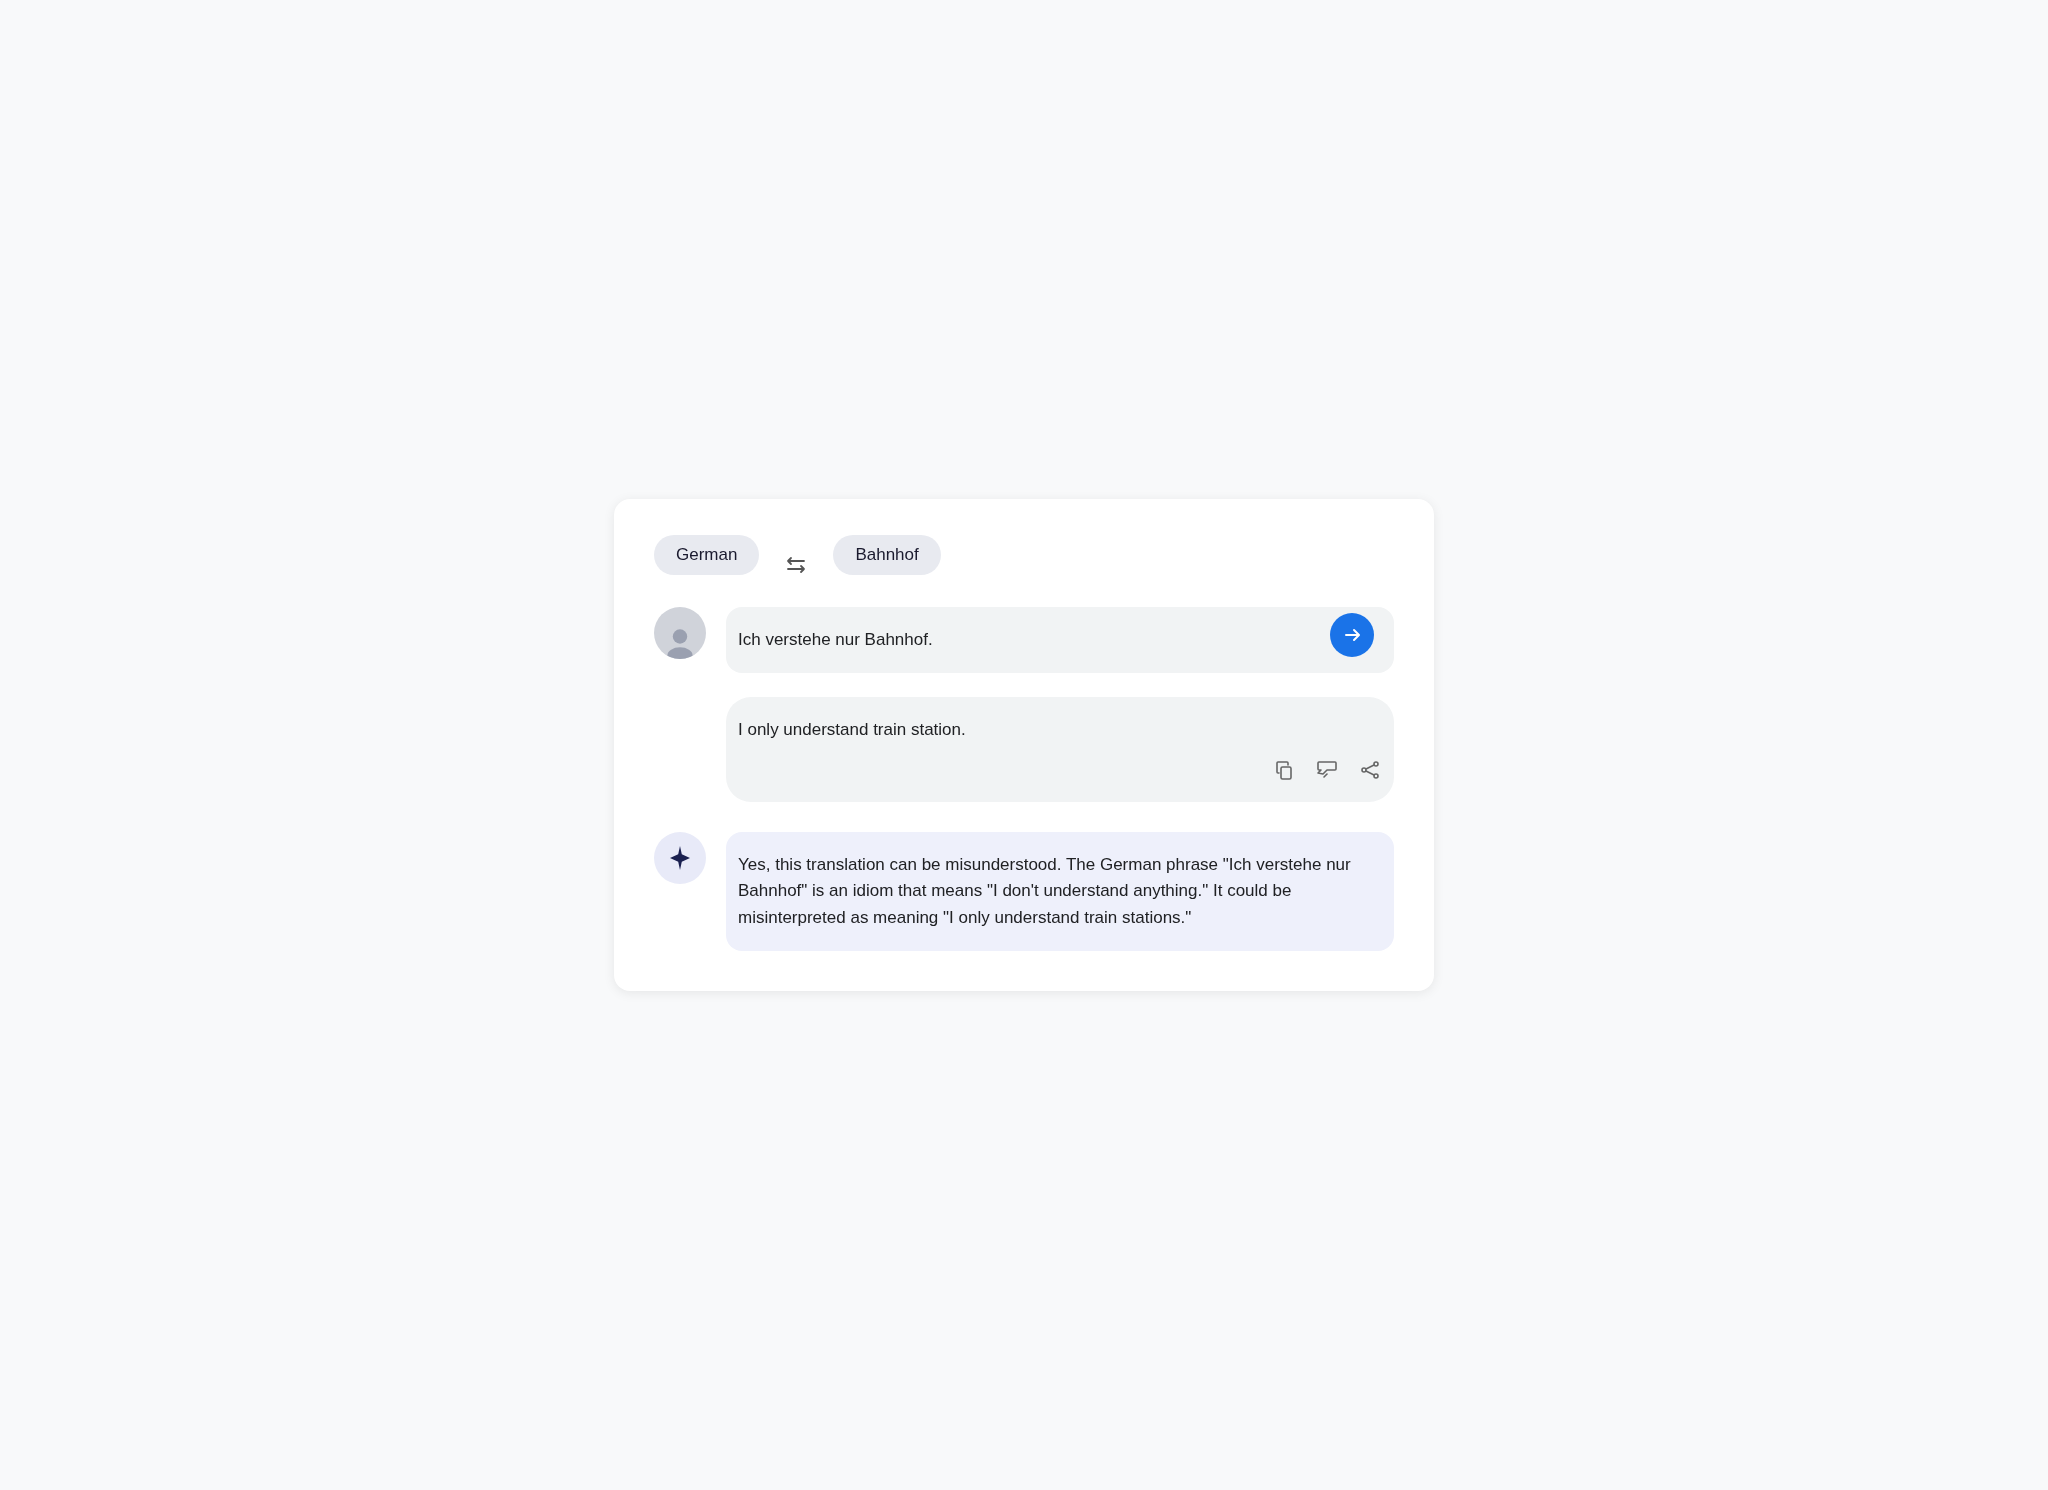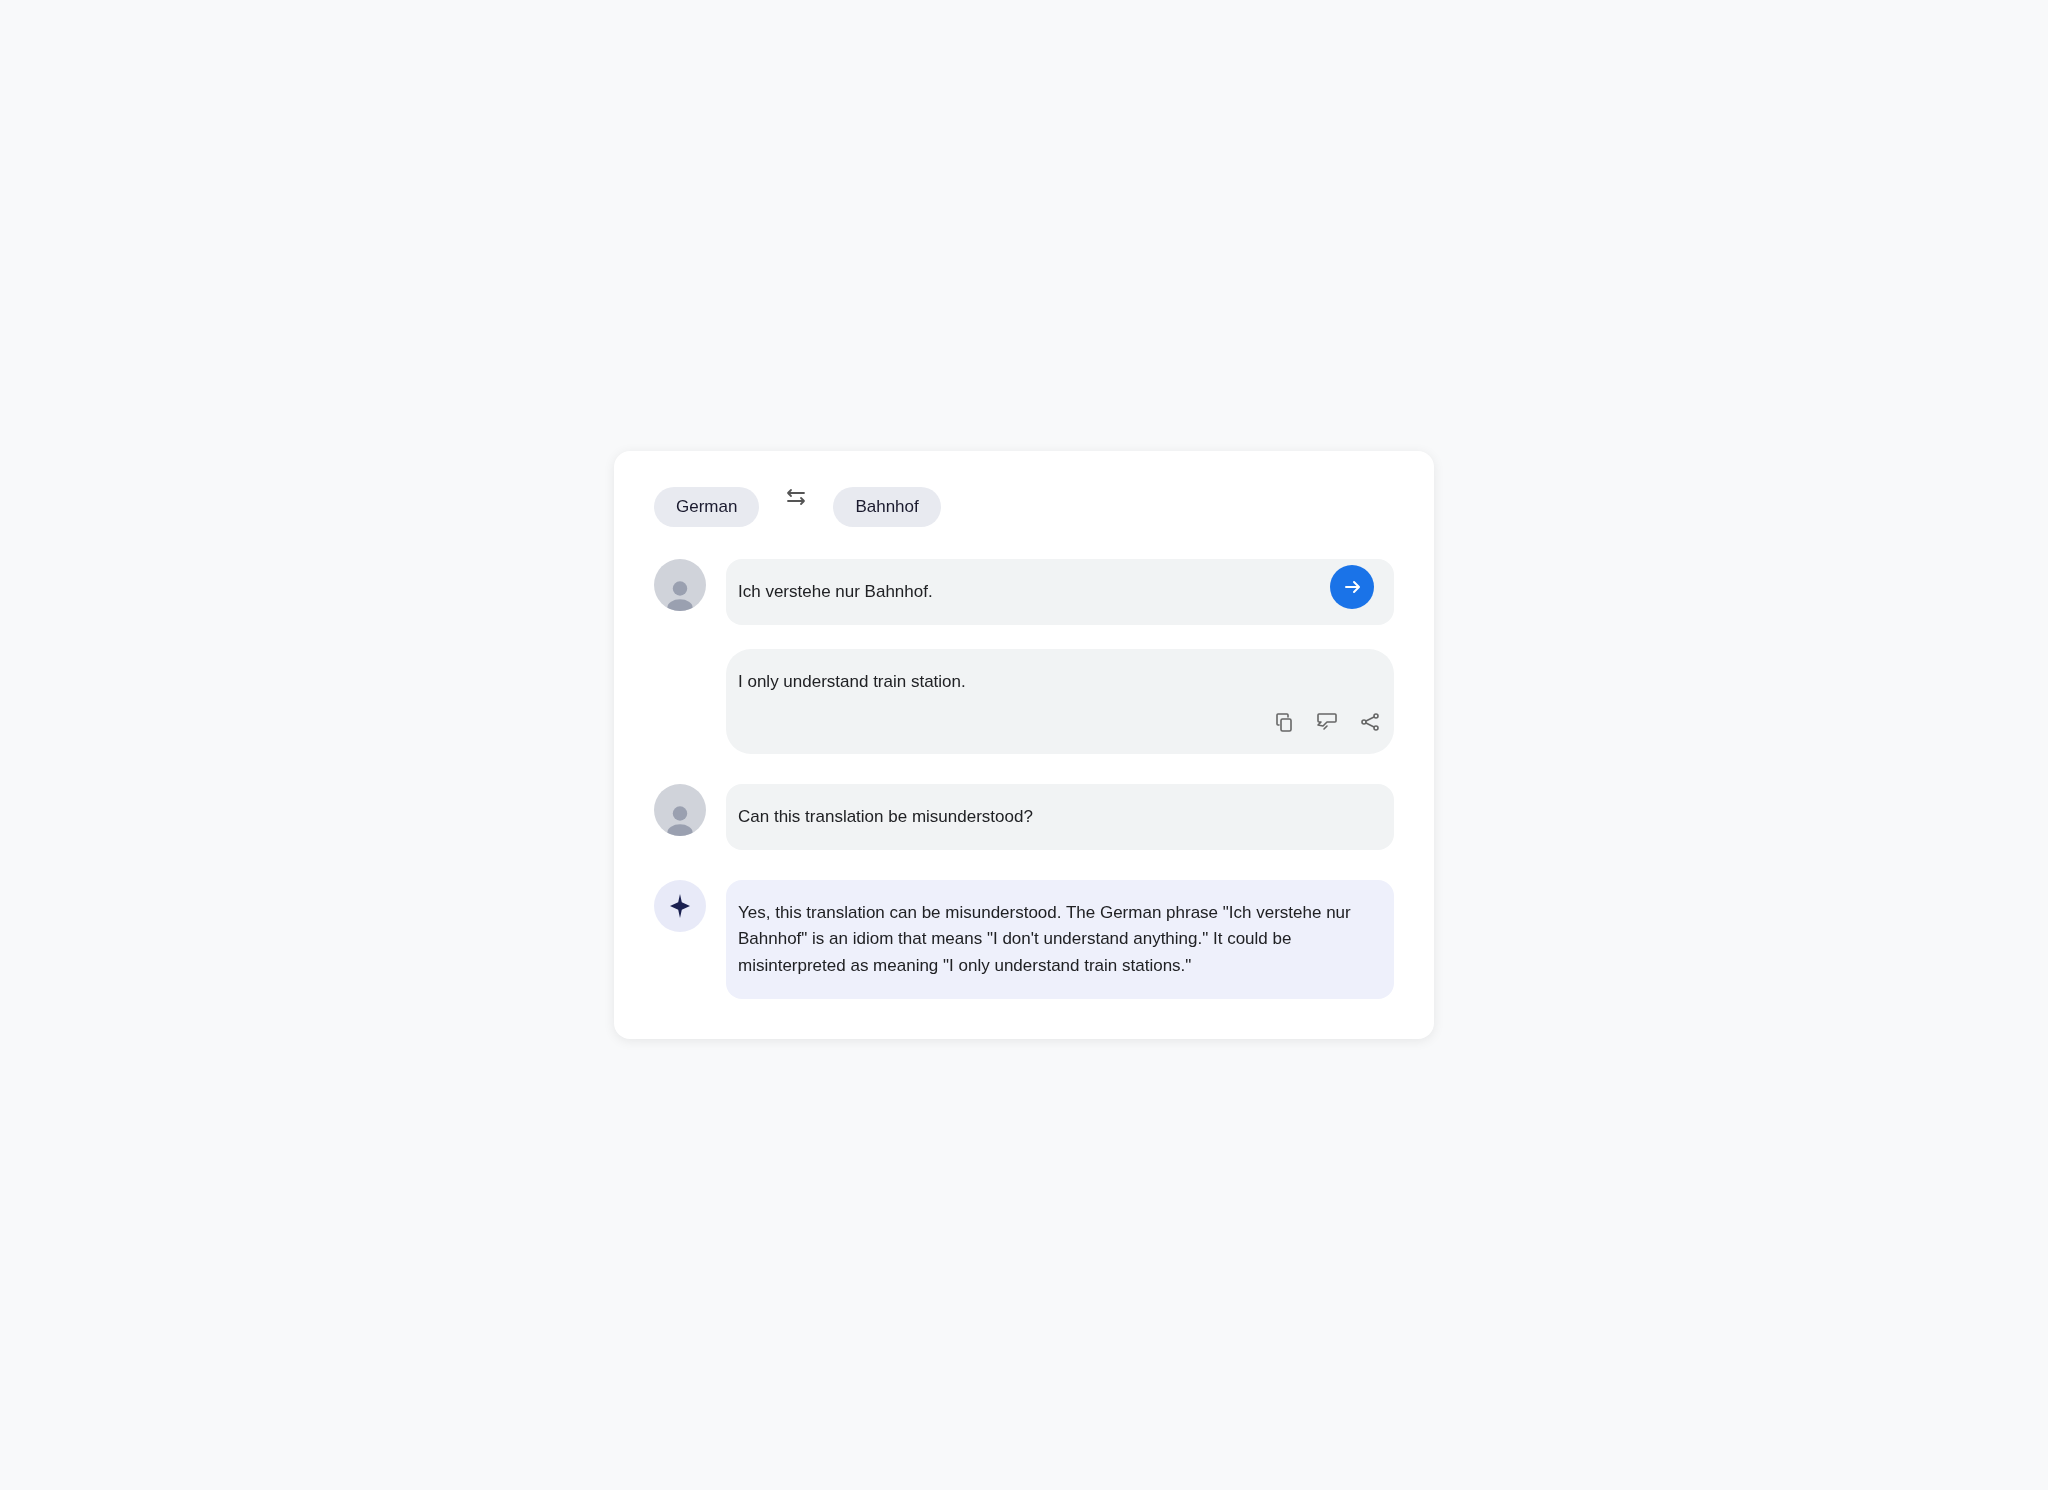--- a/index.html
+++ b/index.html
@@ -22,21 +22,21 @@
       background: #ffffff;
       border-radius: 16px;
       box-shadow: 0 2px 12px rgba(0,0,0,0.08);
       width: 820px;
       padding: 36px 40px 40px 40px;
     }
 
     
     .language-header {
       display: flex;
-      align-items: flex-start;
+      align-items: flex-end;
       gap: 25px;
       margin-bottom: 32px;
     }
 
     .lang-pill {
       background: #e8eaf0;
       border-radius: 24px;
       padding: 10px 22px;
       font-size: 17px;
       color: #1a1a2e;
@@ -225,33 +225,20 @@
               <circle cx="4" cy="10" r="2" stroke="#666" stroke-width="1.6"></circle>
               <circle cx="16" cy="16" r="2" stroke="#666" stroke-width="1.6"></circle>
               <path d="M6 9l8-4M6 11l8 4" stroke="#666" stroke-width="1.6" stroke-linecap="round"></path>
             </svg>
           </button>
         </div>
       </div>
     </div>
   </div>
 
-  <div class="row-group">
-    <div class="chat-row">
-      <div class="avatar">
-        <svg class="avatar-svg" viewBox="0 0 40 40" fill="none" xmlns="http://www.w3.org/2000/svg">
-          <circle cx="20" cy="15" r="8" fill="#9aa0b0"></circle>
-          <ellipse cx="20" cy="36" rx="14" ry="9" fill="#9aa0b0"></ellipse>
-        </svg>
-      </div>
-      <div class="message-bubble user-input">
-        <span class="message-text">Can this translation be misunderstood?</span>
-      </div>
-    </div>
-  </div>
 
   <div class="chat-row ai-row">
     <div class="ai-avatar">
       <svg width="28" height="28" viewBox="0 0 28 28" fill="none" xmlns="http://www.w3.org/2000/svg">
         <path d="M14 2 L15.8 10.2 L24 14 L15.8 17.8 L14 26 L12.2 17.8 L4 14 L12.2 10.2 Z" fill="#1a2050"></path>
       </svg>
     </div>
     <div class="message-bubble ai-response">
       <span class="message-text">Yes, this translation can be misunderstood. The German phrase "Ich verstehe nur Bahnhof" is an idiom that means "I don't understand anything." It could be misinterpreted as meaning "I only understand train stations."</span>
     </div>

